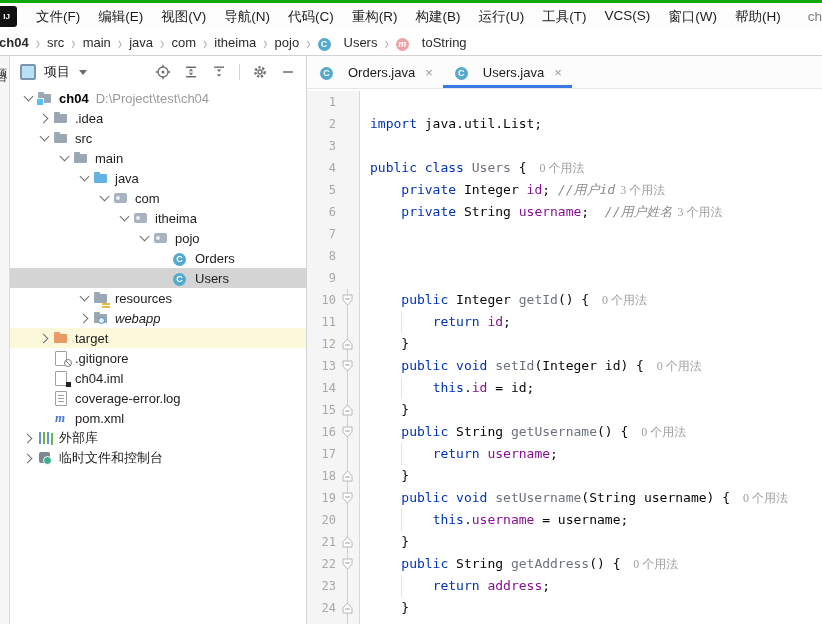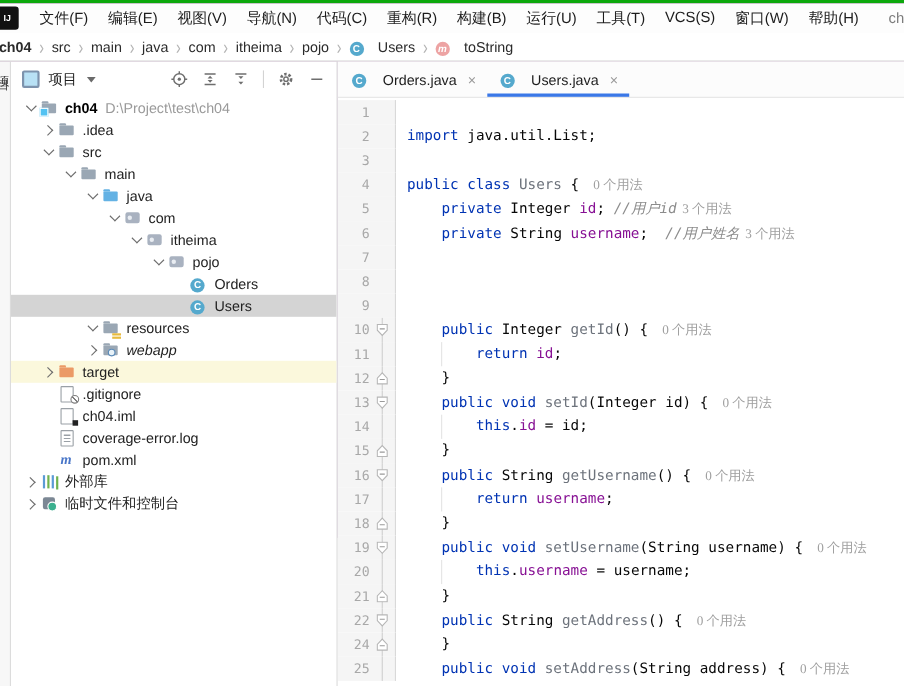--- a/index.html
+++ b/index.html
@@ -571,20 +571,28 @@
                 <svg width="11" height="12" viewBox="0 0 11 12">
                   <path d="M1 1h9v5.2L5.5 11 1 6.2z" fill="#fff" stroke="#b6b6b6"></path>
                   <path d="M3.2 5h4.6" stroke="#9a9a9a"></path>
                 </svg>
               </span>
             </div>
             <div class="ltext"><span>    </span><span class="seg-kw">public</span><span> String </span><span class="seg-mth">getAddress</span><span>() { </span><span class="seg-hint">0 个用法</span></div>
           </div>
           <div class="code-line">
             <div class="gutter">
+              <span class="lnum">23</span>
+              <span class="fold-cell line"></span>
+            </div>
+            <span class="guide"></span>
+            <div class="ltext"><span>        </span><span class="seg-kw">return</span><span> </span><span class="seg-fld">address</span><span>;</span></div>
+          </div>
+          <div class="code-line">
+            <div class="gutter">
               <span class="lnum">24</span>
               <span class="fold-cell line">
                 <svg width="11" height="12" viewBox="0 0 11 12">
                   <path d="M1 11h9V5.8L5.5 1 1 5.8z" fill="#fff" stroke="#b6b6b6"></path>
                   <path d="M3.2 7h4.6" stroke="#9a9a9a"></path>
                 </svg>
               </span>
             </div>
             <div class="ltext"><span>    }</span></div>
           </div>

